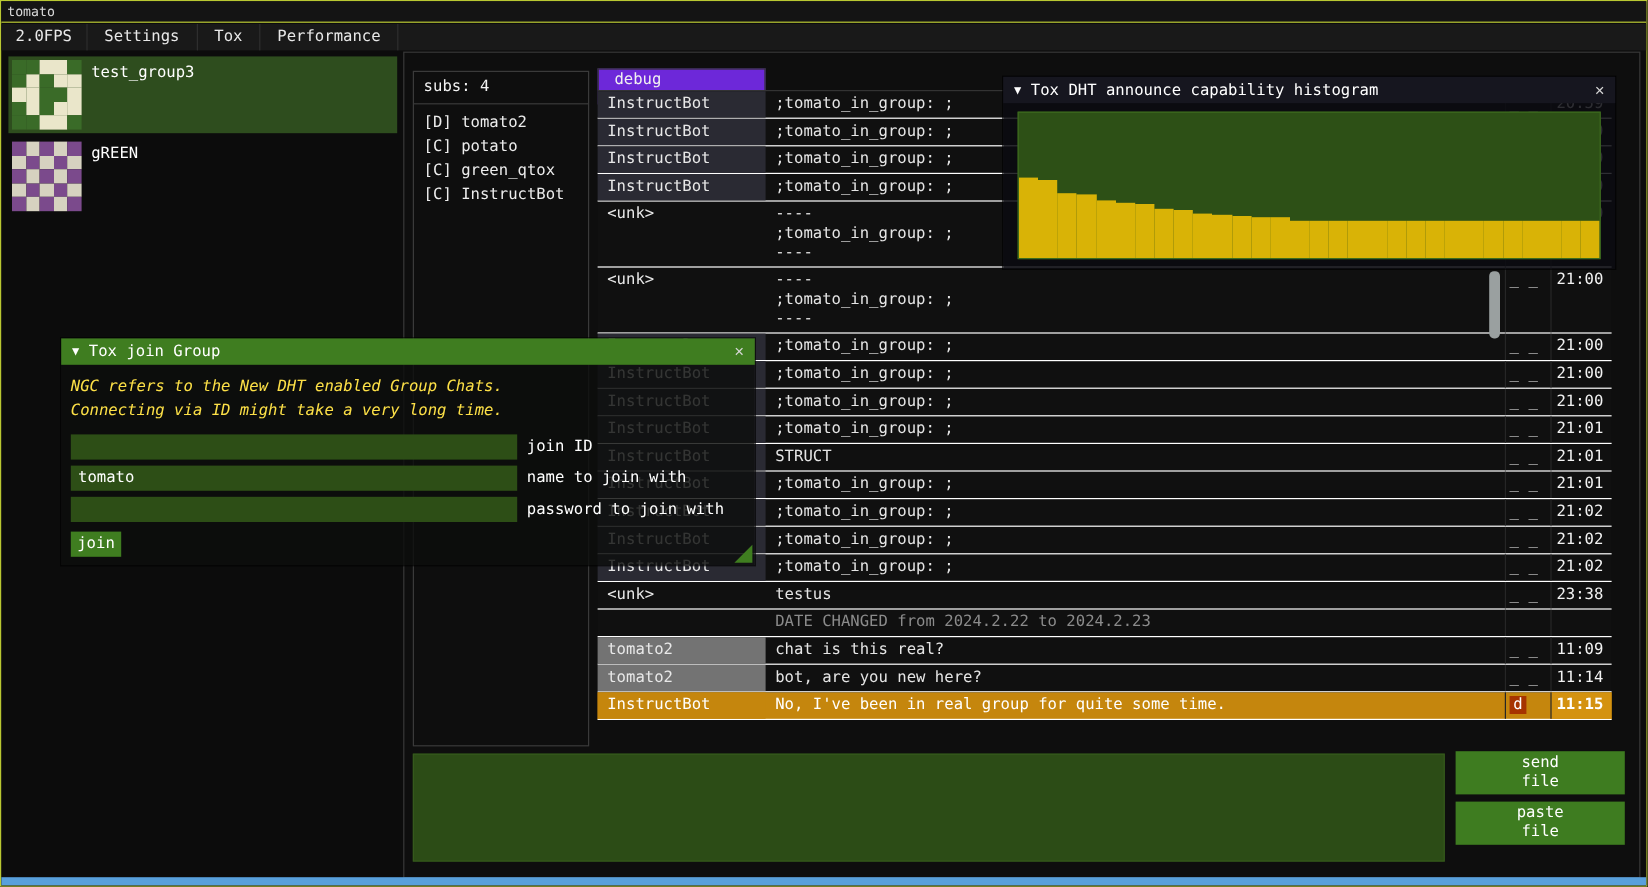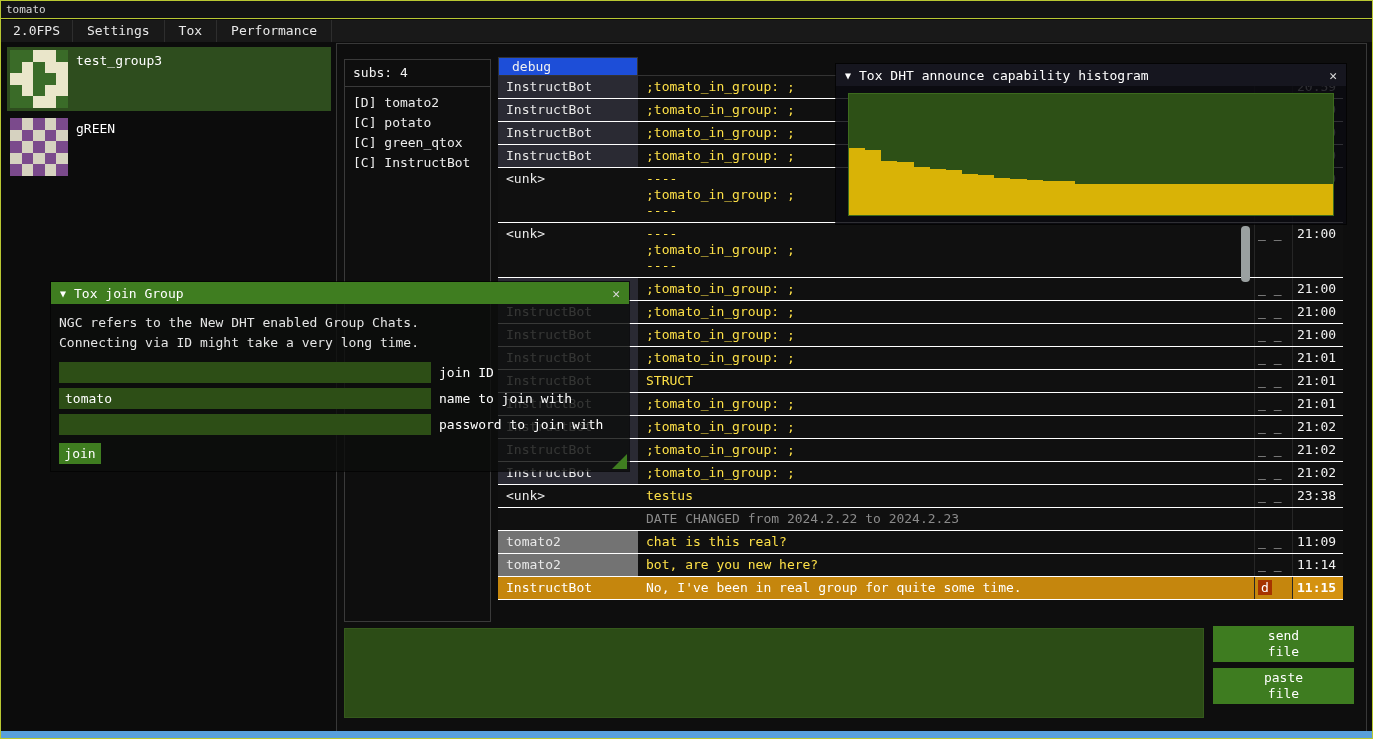--- a/index.html
+++ b/index.html
@@ -28,27 +28,27 @@
   .group-label { padding-top:3px; color:#ffffff; }
 
   .main-frame { position:absolute; left:335px; top:42px; width:1031px; height:689px;
     border:1px solid #383838; background:#0e0e0e; }
 
   .subs-panel { position:absolute; left:343px; top:58px; width:147px; height:563px; border:1px solid #3a3a3a; }
   .subs-header { padding:5px 8px 6px; border-bottom:1px solid #3a3a3a; color:#f2f2f2; }
   .subs-list { padding:6px 8px; }
   .subs-item { line-height:20px; color:#ececec; }
 
-  .chat-tab { position:absolute; left:497px; top:56px; width:140px; height:30px; background:#1d4ed8;
+  .chat-tab { position:absolute; left:497px; top:56px; width:140px; height:30px; background:#6d28d9;
     border:1px solid #333; border-bottom:none; padding-left:13px; line-height:17px; color:#f0f0f0; }
 
   .chat-rows { position:absolute; left:497px; top:74px; width:845px; background:#101010; border-top:1px solid #333; }
   .chat-row { display:flex; border-bottom:1px solid #ffffff; min-height:23px; }
   .cell-name { flex:0 0 140px; padding:3px 6px 3px 8px; line-height:16px; color:#e8e8e8; overflow:hidden; }
-  .cell-msg { flex:1 1 auto; padding:3px 8px; line-height:16px; white-space:pre-line; color:#fde047; overflow:hidden; }
+  .cell-msg { flex:1 1 auto; padding:3px 8px; line-height:16px; white-space:pre-line; color:#e5e5e5; overflow:hidden; }
   .cell-flags { flex:0 0 38px; border-left:1px solid #262626; padding:3px 3px; line-height:16px; color:#cfcfcf; }
   .cell-time { flex:0 0 51px; border-left:1px solid #262626; padding:3px 4px; line-height:16px; color:#f2f2f2; }
   .style-bot .cell-name { background:#2a2a33; }
   .style-user .cell-name { background:#737373; }
   .style-system .cell-msg { color:#8b8b8b; }
   .row-highlight { background:#c5860d; }
   .row-highlight .cell-name { background:#c5860d; color:#ffffff; }
   .row-highlight .cell-msg { color:#ffffff; }
   .row-highlight .cell-time { background:#d49210; color:#ffffff; font-weight:bold; }
   .row-highlight .flag { background:#a63400; color:#ffffff; padding:0 3px; }
@@ -66,21 +66,21 @@
   .btn-paste { top:667px; }
 
   .float-win { position:absolute; box-shadow:0 0 0 1px rgba(0,0,0,0.65); }
   .win-title { height:22px; display:flex; align-items:center; gap:8px; padding:0 9px; color:#ffffff; }
   .win-collapse { font-size:10px; }
   .win-close { margin-left:auto; color:#d8d8d8; font-size:13px; cursor:pointer; }
 
   .join-win { left:50px; top:281px; width:578px; height:189px; background:rgba(12,13,12,0.82); z-index:10; }
   .join-win .win-title { background:#3f7d20; }
   .join-body { padding:9px 8px; }
-  .hint { color:#e5e5e5; line-height:20px; }
+  .hint { color:#fde047; line-height:20px;font-style:italic; }
   .join-fields { margin-top:9px; }
   .field-row { display:flex; margin-bottom:5px; }
   .field-input { width:372px; height:21px; background:#2d4e16; border:none; outline:none; color:#ffffff;
     font-family:inherit; font-size:13px; padding:0 6px; }
   .field-label { margin-left:8px; line-height:21px; color:#ffffff; }
   .join-btn { margin-top:3px; width:42px; height:21px; background:#3f7d20; border:none; color:#ffffff;
     font-family:inherit; font-size:13px; cursor:pointer; }
   .resize-grip { position:absolute; right:2px; bottom:2px; width:0; height:0;
     border-left:15px solid transparent; border-bottom:15px solid #3f7d20; }
 

